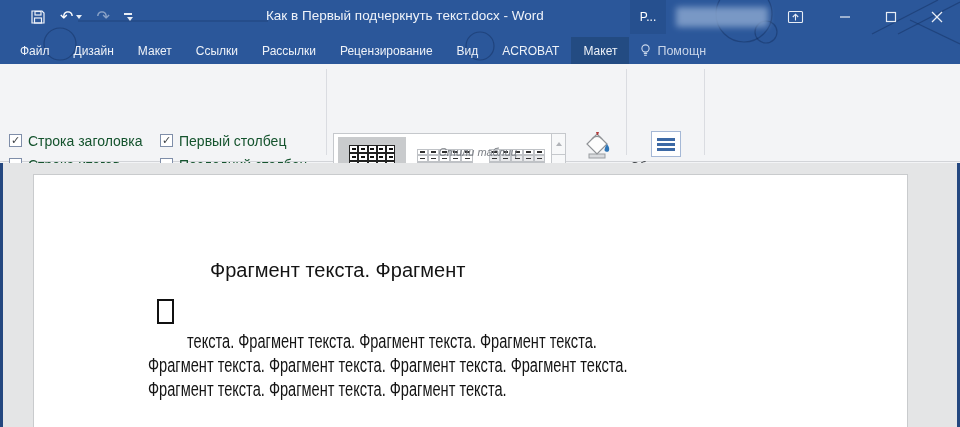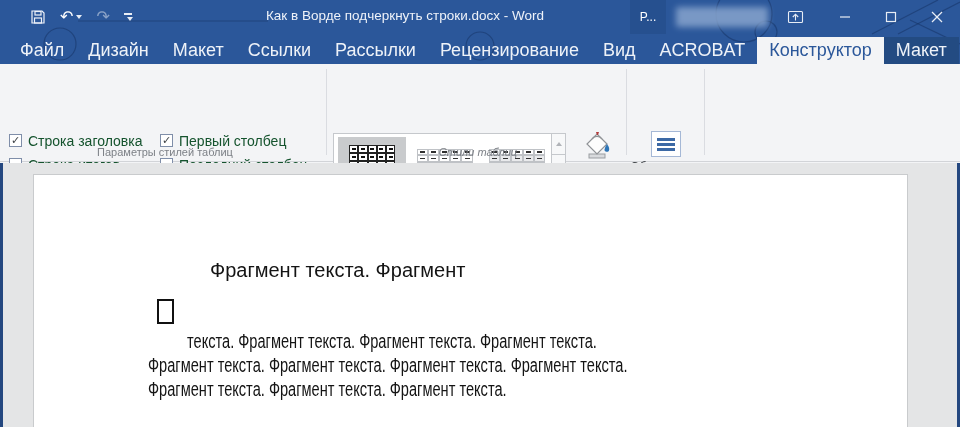--- a/index.html
+++ b/index.html
@@ -20,21 +20,21 @@
   .qat-custom .bar{width:8px;height:1.5px;background:#e8edf5;}
   .win-title{position:absolute;top:8px;left:266px;white-space:nowrap;color:#eef2f9;font-size:13.5px;}
   .account-chip{position:absolute;top:0;left:630px;width:36px;height:34px;background:#26508f;
                 color:#fff;font-size:12px;display:flex;align-items:center;justify-content:center;}
   .blur-box{position:absolute;top:7px;left:676px;width:92px;height:20px;background:#87a4cd;
             filter:blur(3px);opacity:.85;border-radius:2px;}
   .winbtn{position:absolute;top:0;height:34px;width:30px;display:flex;align-items:center;justify-content:center;}
 
   
   .tabrow{position:absolute;left:0;bottom:0;height:27px;width:960px;display:flex;align-items:stretch;padding-left:8px;}
-  .rtab{display:inline-flex;align-items:center;padding:0 12px;color:#eef2f8;font-size:18px;white-space:nowrap;}
+  .rtab{display:inline-flex;align-items:center;padding:0 12px;color:#eef2f8;font-size:12px;white-space:nowrap;}
   .rtab.active{background:#f3f4f6;color:#2b579a;}
   .rtab.contextual{background:#234b82;}
   .helpgrp{display:inline-flex;align-items:center;gap:5px;padding:0 10px;color:#c9d5e8;font-size:12.5px;}
   .spacer{flex:1;}
 
   
   .ribbon{position:absolute;top:64px;left:0;width:960px;height:98px;background:#f3f4f6;
           border-bottom:1px solid #d2d4d8;}
   .vsep{position:absolute;top:5px;height:86px;width:1px;background:#dadce1;}
   .glabel{position:absolute;bottom:3px;font-size:11px;color:#7d8187;text-align:center;white-space:nowrap;}
@@ -117,21 +117,21 @@
       </span>
       <span class="qbtn dim">
         <span class="glyph-arrow">↷</span>
       </span>
       <span class="qbtn qat-custom">
         <span class="bar"></span>
         <span class="mini-caret"></span>
       </span>
     </div>
 
-    <div class="win-title">Как в Ворде подчеркнуть строки.docx - Word</div>
+    <div class="win-title">Как в Первый подчеркнуть текст.docx - Word</div>
 
     <div class="account-chip">P...</div>
     <div class="blur-box"></div>
 
     <div class="winbtn" style="left:780px;">
       <svg width="17" height="15" viewBox="0 0 17 15">
           <g fill="none" stroke="#e8edf5" stroke-width="1.1">
         <rect x="1.5" y="1.5" width="14" height="11" rx="1"></rect>
         <line x1="8.5" y1="10.5" x2="8.5" y2="4.5"></line>
         <polyline points="5.8,7 8.5,4.2 11.2,7"></polyline>
@@ -159,21 +159,20 @@
 
     <div class="tabrow">
       <span class="rtab">Файл</span>
       <span class="rtab">Дизайн</span>
       <span class="rtab">Макет</span>
       <span class="rtab">Ссылки</span>
       <span class="rtab">Рассылки</span>
       <span class="rtab">Рецензирование</span>
       <span class="rtab">Вид</span>
       <span class="rtab">ACROBAT</span>
-      <span class="rtab active">Конструктор</span>
       <span class="rtab contextual">Макет</span>
       <span class="helpgrp">
         <svg width="13" height="15" viewBox="0 0 13 15">
           <g fill="none" stroke="rgba(230,238,250,0.85)" stroke-width="1.1">
             <circle cx="6.5" cy="5.5" r="3.6"></circle>
             <line x1="4.8" y1="10.5" x2="8.2" y2="10.5"></line>
             <line x1="5.2" y1="12.3" x2="7.8" y2="12.3"></line>
           </g>
           </svg>
         <span>Помощн</span>
@@ -202,21 +201,20 @@
       <span class="cbl">Первый столбец</span>
     </label>
     <label class="cbrow" style="left:160px;top:93px;">
       <span class="cbbox"></span>
       <span class="cbl">Последний столбец</span>
     </label>
     <label class="cbrow" style="left:160px;top:117px;">
       <span class="cbbox"></span>
       <span class="cbl">Чередующиеся столбцы</span>
     </label>
-    <div class="glabel" style="left:20px;width:290px;">Параметры стилей таблиц</div>
 
     <div class="vsep" style="left:326px;"></div>
 
     <div class="gallery">
       <div class="thumb" data-selected="true">
         <div class="mini-table mt-big" data-variant="strong">
             <span class="c"></span>
             <span class="c"></span>
             <span class="c"></span>
             <span class="c"></span>

